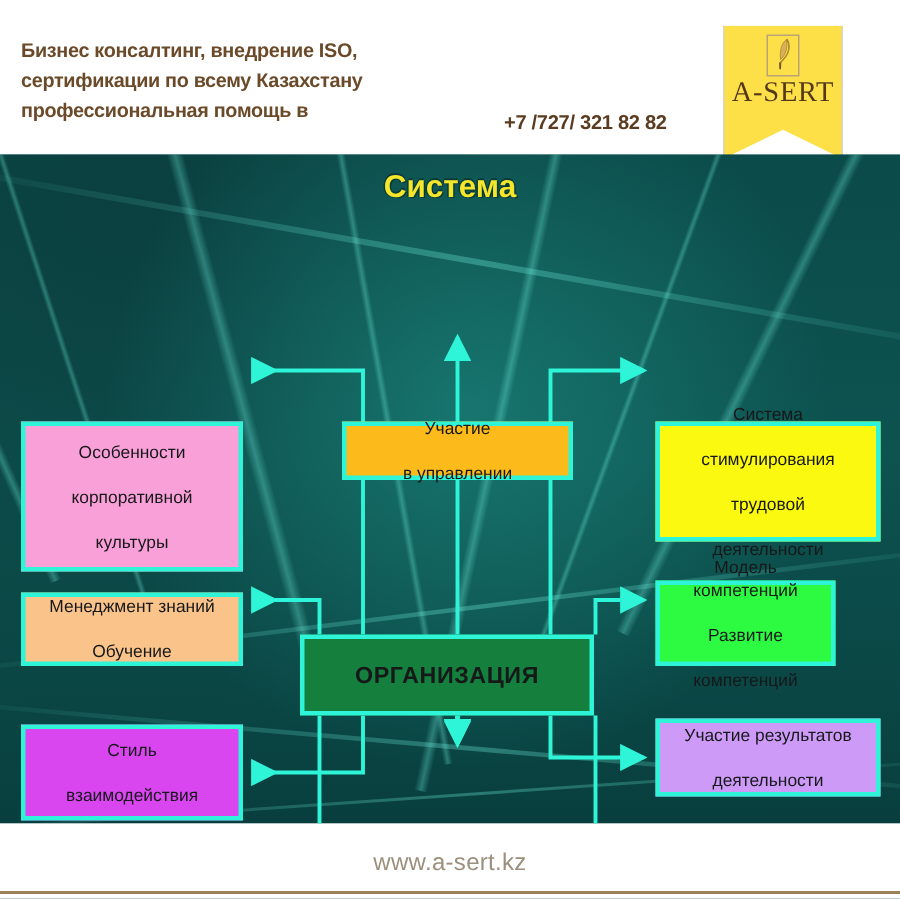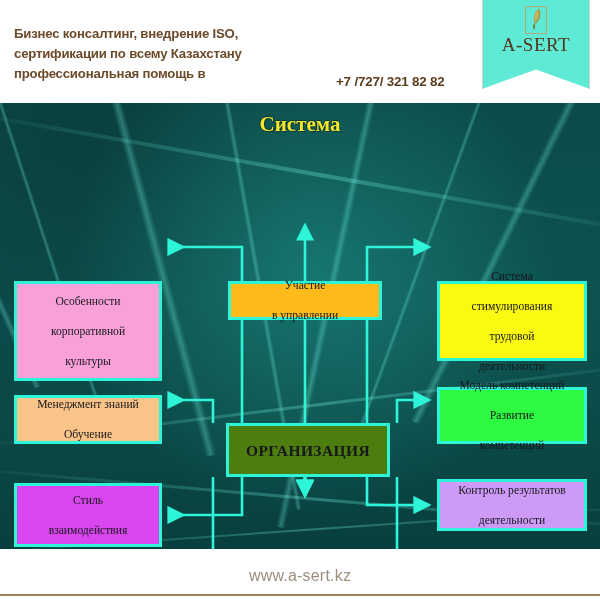--- a/index.html
+++ b/index.html
@@ -33,27 +33,26 @@
     font-weight:bold;
     font-size:13.4px;
     line-height:27px;
     letter-spacing:-0.2px;
     white-space:nowrap;
     margin-top:40px;
   }
 
   
   .logo{
-    position:absolute;left:482px;top:0px;width:78px;height:88px;
-    background:#5eead4;
+    position:absolute;left:482px;top:17px;width:78px;height:88px;
+    background:#fde047;
     border:1px solid #d8d2c8;
     border-top:none;
     -webkit-clip-path:polygon(0 0,100% 0,100% 100%,50% 78%,0 100%);
     clip-path:polygon(0 0,100% 0,100% 100%,50% 78%,0 100%);
-    padding-left:28px;
   }
   .logo-quill{
     position:absolute;left:50%;top:6px;transform:translateX(-50%);
     width:20px;height:26px;
     border:1px solid #b9a377;
   }
   .logo-quill svg{display:block;}
   .logo-name{
     position:absolute;left:0;top:34px;width:100%;
     text-align:center;
@@ -61,21 +60,20 @@
     font-size:19px;
     color:#54381d;
     letter-spacing:0.5px;
   }
 
   
   .panel{
     position:absolute;left:0;top:103px;width:600px;height:446px;
     background:#0c4f4c;
     overflow:hidden;
-    font-family:Liberation Serif, serif;
   }
   .bg-glow{
     position:absolute;inset:0;
     background:
       radial-gradient(circle at 52% 38%, rgba(32,150,140,0.55) 0%, rgba(12,79,76,0) 58%),
       radial-gradient(circle at 14% 8%, rgba(10,60,60,0.75) 0%, rgba(12,79,76,0) 55%),
       linear-gradient(180deg,#0b4b49 0%,#0d5350 45%,#083f3e 100%);
   }
   .streaks{position:absolute;inset:0;}
   .streaks span{
@@ -113,25 +111,25 @@
     line-height:15px;
     z-index:5;
   }
   .box span{display:block;padding:0 4px;}
 
   .b-culture      {left:14px;  top:178px; width:148px; height:100px; background:#f9a0d8;}
   .b-knowledge    {left:14px;  top:292px; width:148px; height:49px;  background:#f9c389;}
   .b-style        {left:14px;  top:380px; width:148px; height:64px;  background:#d946ef;}
 
   .b-participate  {left:228px; top:178px; width:154px; height:39px;  background:#fcbb1b;}
-  .b-org          {left:226px; top:320px; width:164px; height:54px;  background:#4d7c0f;}
+  .b-org          {left:200px; top:320px; width:196px; height:54px;  background:#15803d;}
   .b-org span{font-size:15.5px;font-weight:bold;letter-spacing:0.4px;}
 
   .b-motivation   {left:437px; top:178px; width:150px; height:80px;  background:#fbf90f;}
-  .b-competence   {left:437px; top:284px; width:150px; height:57px;  background:#2dfb41;}
+  .b-competence   {left:437px; top:284px; width:120px; height:57px;  background:#2dfb41;}
   .b-control      {left:437px; top:376px; width:150px; height:52px;  background:#cd9bf7;}
 
   
   .footer{
     position:absolute;left:0;top:549px;width:600px;height:50px;background:#ffffff;
   }
   .footer-url{
     position:absolute;left:0;top:18px;width:600px;text-align:center;
     color:#9c8f7d;font-size:16px;letter-spacing:0.2px;
   }
@@ -283,21 +281,21 @@
     <div class="box b-competence">
       <span>
         <span>Модель компетенций</span><br>
         <span>Развитие</span><br>
         <span>компетенций</span>
       </span>
     </div>
 
     <div class="box b-control">
       <span>
-        <span>Контроль результатов</span><br>
+        <span>Участие результатов</span><br>
         <span>деятельности</span>
       </span>
     </div>
 
   </div>
 
   <div class="footer">
     <div class="footer-url">www.a-sert.kz</div>
     <div class="footer-rule"></div>
   </div>

